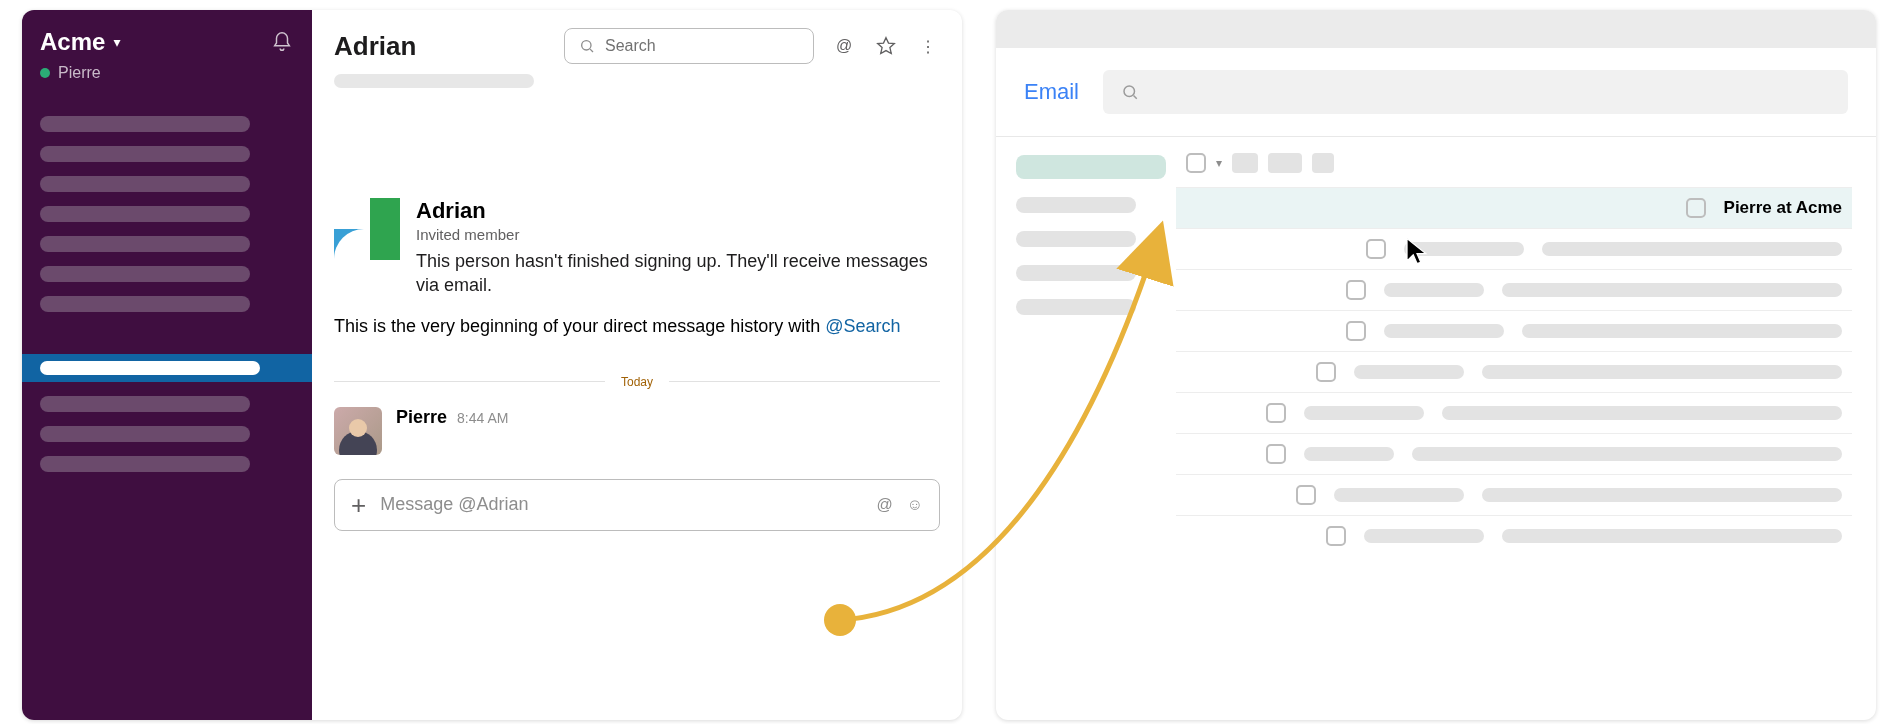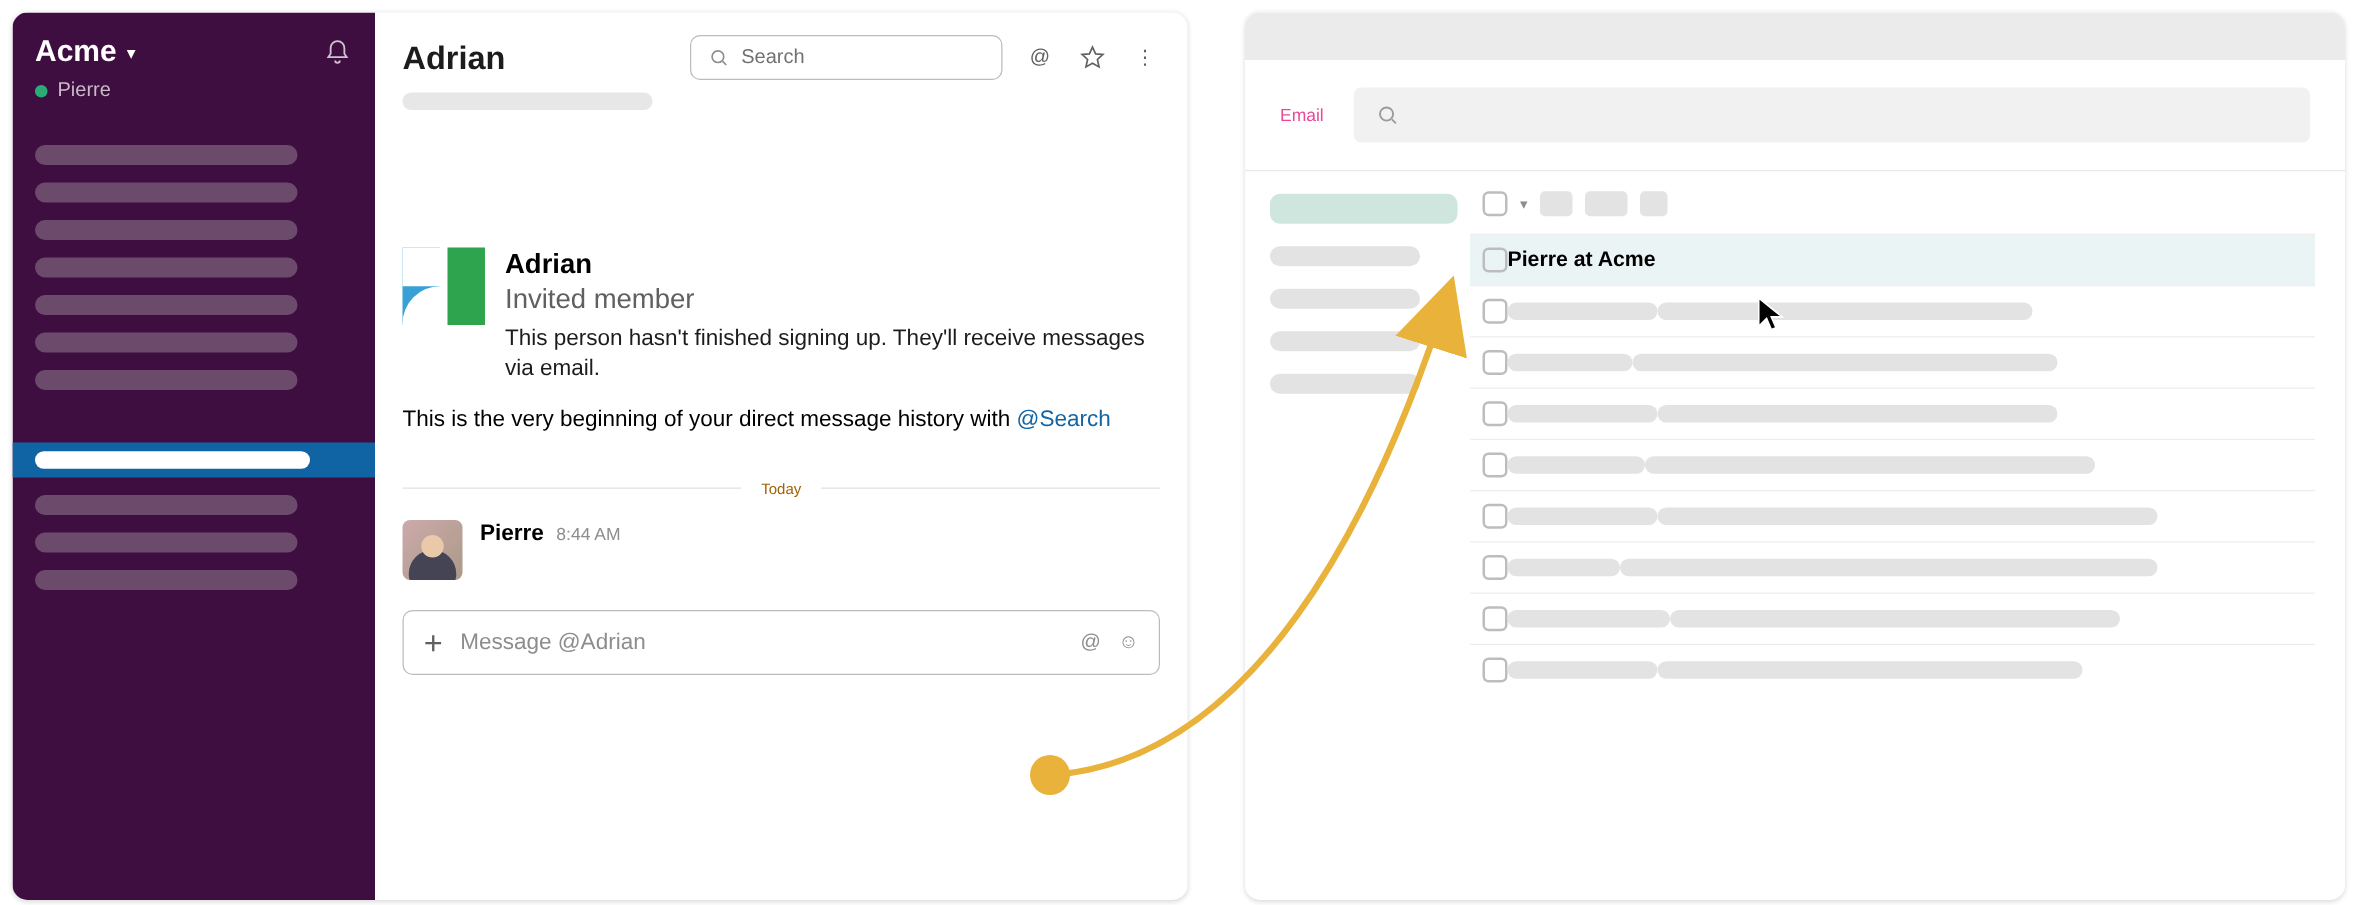--- a/index.html
+++ b/index.html
@@ -1,20 +1,20 @@
 <!DOCTYPE html>
 <html><head>
 <meta charset="utf-8">
 <style>
   *{box-sizing:border-box;margin:0;padding:0;font-family:-apple-system,BlinkMacSystemFont,"Segoe UI",Helvetica,Arial,sans-serif;}
   body{background:#fff;width:1886px;height:724px;position:relative;overflow:hidden;}
   .stage{position:absolute;inset:0;}
 
   
-  .slack{position:absolute;left:10px;top:10px;width:940px;height:710px;border-radius:12px;overflow:hidden;box-shadow:0 1px 4px rgba(0,0,0,.15);display:flex;background:#fff;}
+  .slack{position:absolute;left:22px;top:10px;width:940px;height:710px;border-radius:12px;overflow:hidden;box-shadow:0 1px 4px rgba(0,0,0,.15);display:flex;background:#fff;}
   .sb{width:290px;background:#3f0e40;color:#cfc3cf;display:flex;flex-direction:column;padding:18px 18px 0 18px;}
   .sb-top{display:flex;align-items:center;justify-content:space-between;}
   .ws{display:flex;align-items:center;gap:8px;cursor:pointer;}
   .ws-name{color:#fff;font-weight:800;font-size:24px;}
   .chev{color:#fff;font-size:14px;}
   .bell{width:22px;height:22px;}
   .presence{display:flex;align-items:center;gap:8px;margin-top:8px;color:#c9bac9;font-size:16px;}
   .dot{width:10px;height:10px;border-radius:50%;background:#2bac76;display:inline-block;}
   .sb-items{margin-top:34px;display:flex;flex-direction:column;gap:14px;}
   .sb-item{height:16px;border-radius:8px;background:#6b4a6c;width:210px;}
@@ -31,21 +31,21 @@
 
   .body{flex:1;padding:0 22px;display:flex;flex-direction:column;}
   .intro{display:flex;gap:16px;margin-top:110px;}
   .tiles{display:flex;gap:6px;}
   .tile{width:30px;height:62px;}
   .tile.a{background:#39a0d6;position:relative;}
   .tile.a::before{content:"";position:absolute;right:0;top:0;width:30px;height:31px;background:#fff;}
   .tile.a::after{content:"";position:absolute;right:0;bottom:0;width:30px;height:31px;border-radius:31px 0 0 0;background:#fff;}
   .tile.b{background:#2fa44f;}
   .intro-txt .nm{font-size:22px;font-weight:800;}
-  .intro-txt .role{color:#616061;margin-top:2px;font-size:22px;}
+  .intro-txt .role{color:#616061;margin-top:2px;font-size:15px;}
   .intro-txt .desc{color:#1d1c1d;margin-top:6px;font-size:18px;max-width:520px;line-height:1.35;}
   .begin{margin-top:18px;font-size:18px;}
   .mention{color:#1264a3;cursor:pointer;}
 
   .divider{display:flex;align-items:center;gap:16px;margin:38px 0 18px 0;}
   .divider::before,.divider::after{content:"";flex:1;height:1px;background:#e1e1e1;}
   .divider span{color:#a16207;font-weight:400;font-size:12px;}
 
   .msg{display:flex;gap:14px;}
   .av{width:48px;height:48px;border-radius:6px;background:linear-gradient(135deg,#caa 0%,#a98 100%);position:relative;overflow:hidden;}
@@ -57,33 +57,33 @@
 
   .composer{margin:24px 0 18px 0;border:1px solid #bcbcbc;border-radius:8px;display:flex;align-items:center;padding:12px 16px;gap:14px;color:#8d8d8d;}
   .composer .plus{font-size:26px;color:#616061;cursor:pointer;line-height:1;}
   .composer .ph{flex:1;font-size:18px;}
   .composer .ic{cursor:pointer;color:#8d8d8d;}
 
   
   .mail{position:absolute;left:996px;top:10px;width:880px;height:710px;border-radius:12px;overflow:hidden;background:#fff;box-shadow:0 1px 4px rgba(0,0,0,.15);}
   .mail-top{height:38px;background:#ebebeb;}
   .mail-hdr{display:flex;align-items:center;gap:24px;padding:22px 28px;}
-  .mail-title{font-size:14px;color:#ec4899;}
+  .mail-title{font-size:22px;color:#3b82f6;}
   .mail-search{flex:1;background:#f1f1f1;border-radius:6px;height:44px;display:flex;align-items:center;padding:0 18px;color:#9b9b9b;}
   .mail-rule{height:1px;background:#e8e8e8;}
   .mail-body{display:flex;}
   .mail-sb{width:180px;padding:18px 20px;display:flex;flex-direction:column;gap:18px;}
   .mail-sb .row{height:16px;border-radius:8px;background:#e3e3e3;width:120px;}
   .mail-sb .row.sel{background:#cfe6df;width:150px;height:24px;}
   .mail-list{flex:1;padding:10px 24px 0 0;}
   .mail-tools{display:flex;align-items:center;gap:10px;padding:6px 0 14px 10px;}
   .cb{width:20px;height:20px;border:2px solid #bdbdbd;border-radius:5px;display:inline-block;}
   .caret{color:#8d8d8d;font-size:12px;}
   .tool-skel{height:20px;border-radius:4px;background:#e3e3e3;}
-  .mail-row{display:flex;align-items:center;padding:10px 10px;border-top:1px solid #ededed;}
+  .mail-row{display:flex;align-items:center;gap:18px;padding:10px 10px;border-top:1px solid #ededed;justify-content:flex-end;}
   .mail-row.hl{background:#eaf4f4;}
   .sender{font-weight:800;font-size:17px;white-space:nowrap;}
   .subj{color:#33393b;font-size:17px;white-space:nowrap;overflow:hidden;text-overflow:ellipsis;flex:1;}
   .sk{height:14px;border-radius:7px;background:#e3e3e3;}
 
   
   .arrow{position:absolute;left:700px;top:190px;width:560px;height:460px;pointer-events:none;}
 
   .cursor{position:absolute;left:1404px;top:236px;font-size:28px;color:#000;pointer-events:none;}
 </style>

